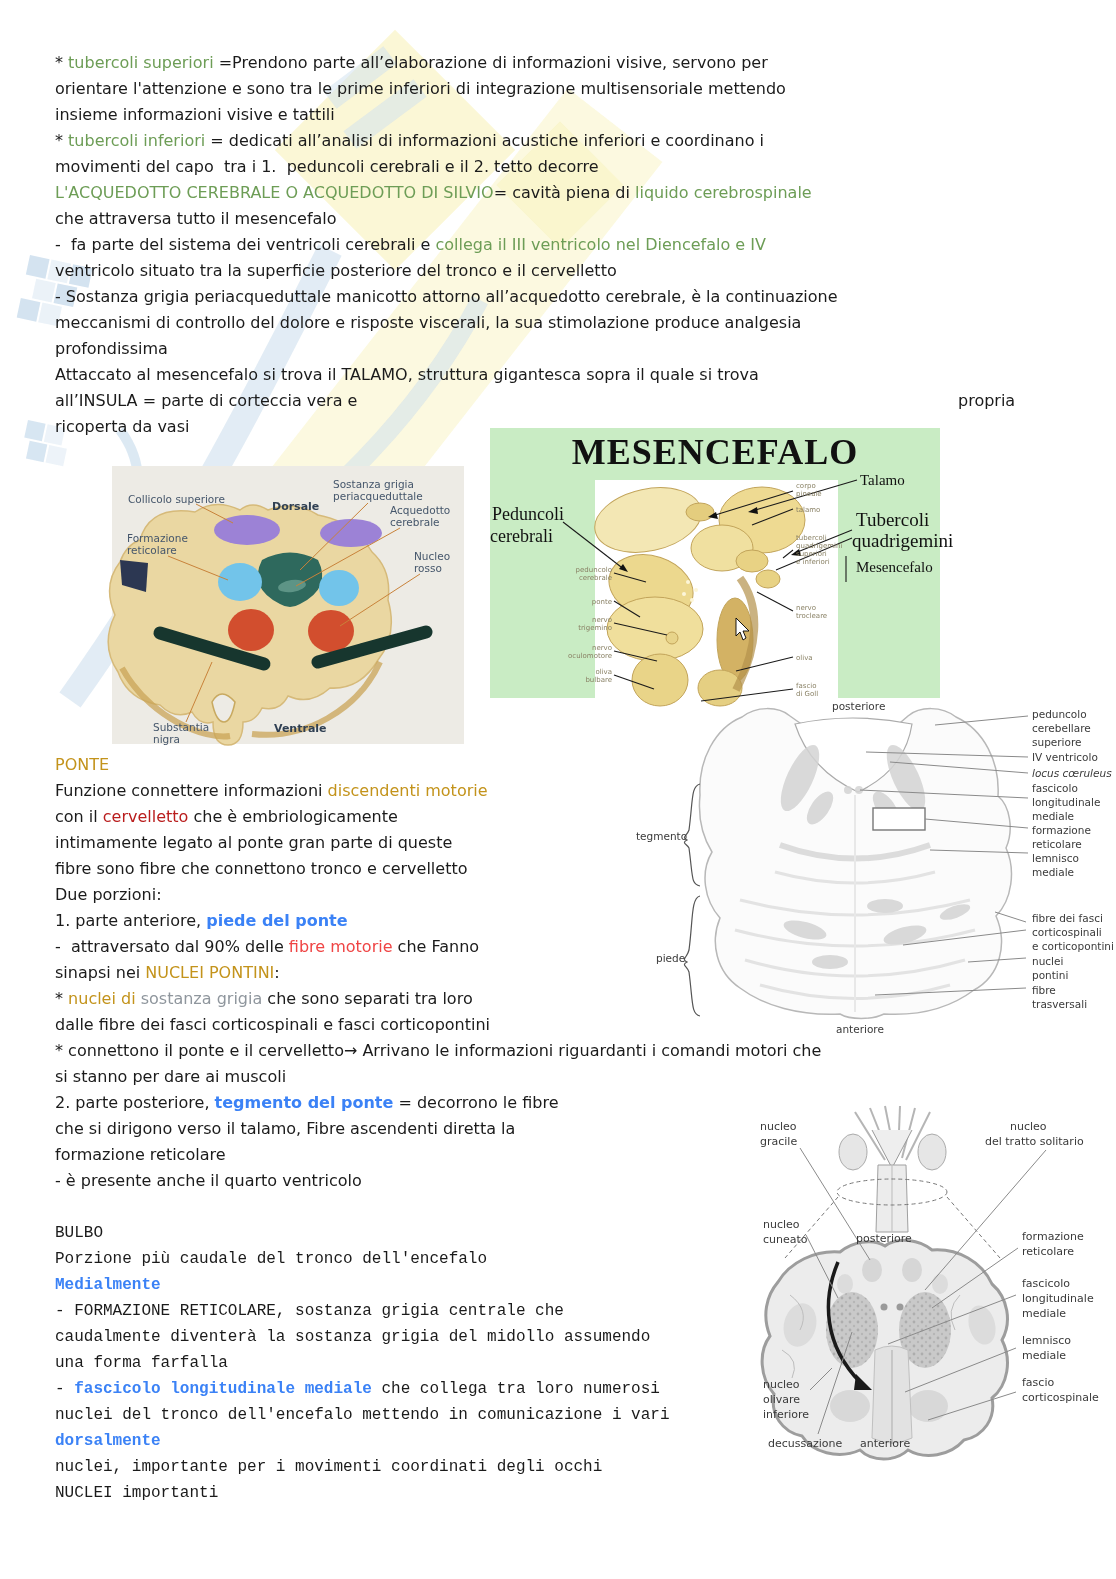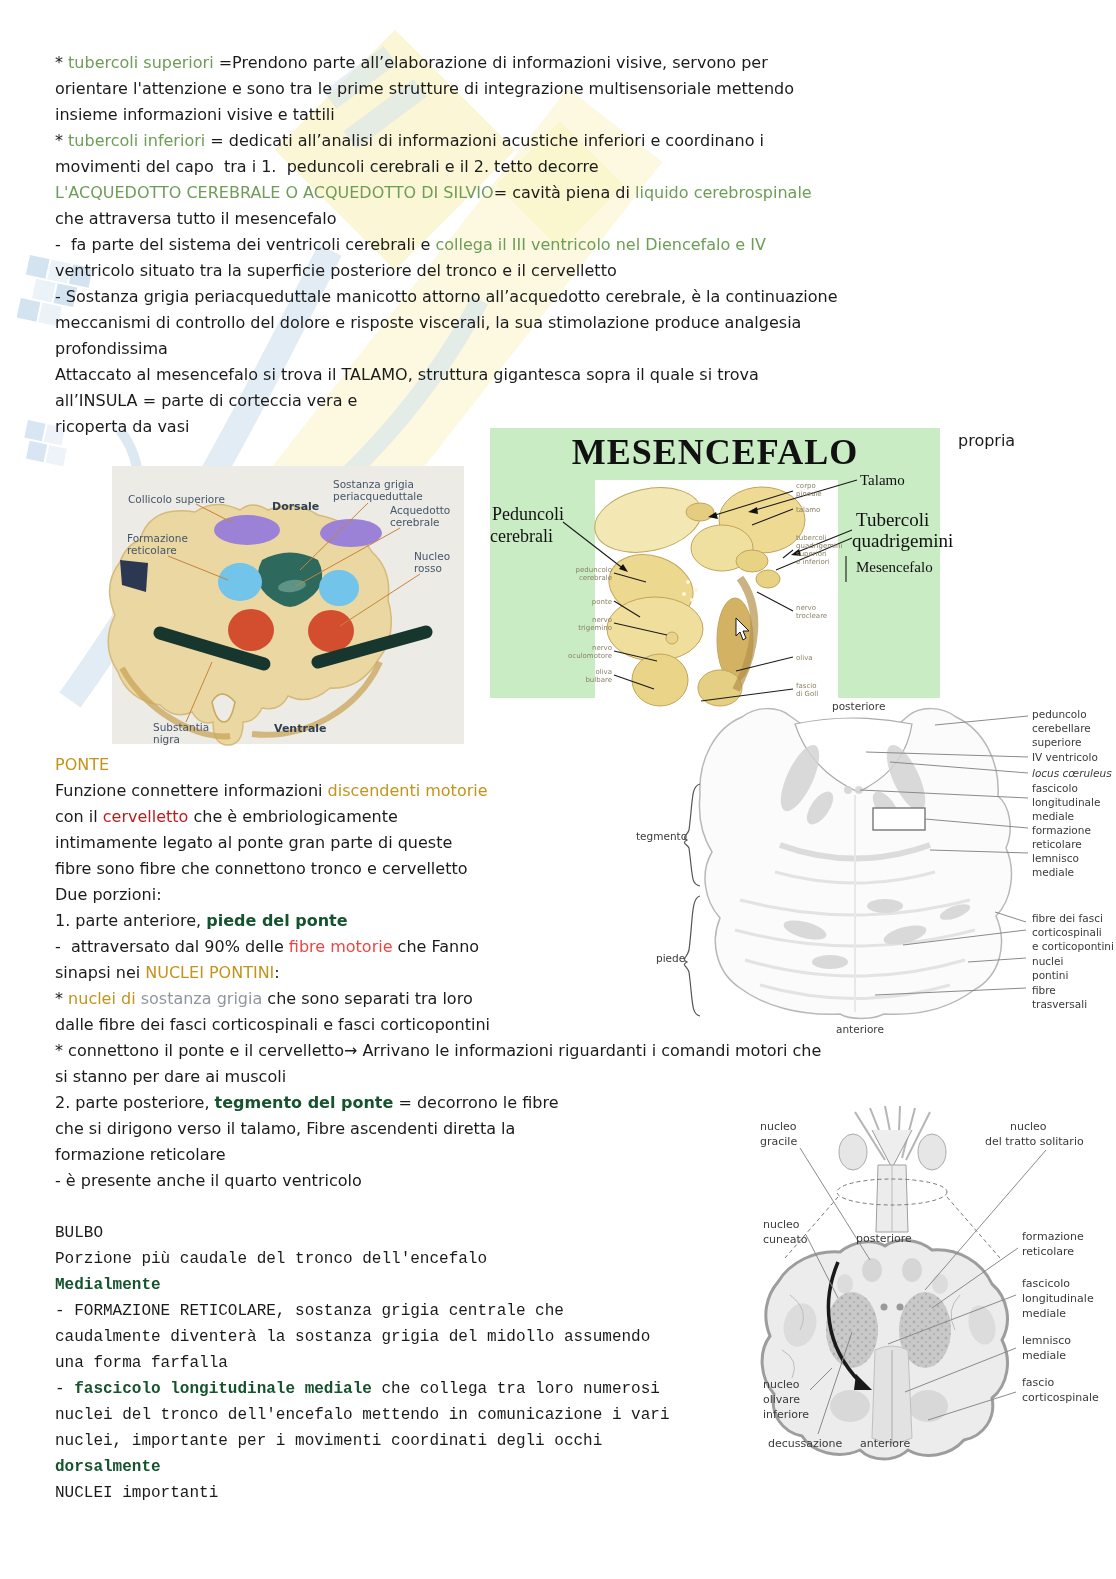--- a/index.html
+++ b/index.html
@@ -6,22 +6,22 @@
   #page{position:relative;width:1116px;height:1579px;background:#ffffff;
         font-family:"DejaVu Sans",sans-serif;overflow:hidden;margin:0 auto;}
   #figures{position:absolute;left:0;top:0;z-index:1;pointer-events:none;}
   .tb{position:absolute;font-size:16px;line-height:26px;color:#1b1b1b;z-index:2;}
   .tl{white-space:pre;position:relative;height:26px;}
   .g{color:#6d9d56}
   .o{color:#c3931b}
   .m{color:#b91c1c}
   .pg{color:#ef4444}
   .gy{color:#8f969d}
-  .b{font-weight:bold;color:#14532d;}
-  .fr{position:absolute;left:903px;top:0;margin-top:40px;}
+  .b{font-weight:bold;color:#3b82f6;}
+  .fr{position:absolute;left:903px;top:0;}
   text{font-family:"DejaVu Sans",sans-serif;}
   .serif{font-family:"Liberation Serif","DejaVu Serif",serif;}
   .figlbl{font-size:10.5px;fill:#3a3a3a;}
   .medlbl{font-size:11px;fill:#3a3a3a;}
   .mblbl{font-size:10.5px;fill:#45566b;}
   .mbbold{font-size:11px;font-weight:bold;fill:#2f3f52;}
   .tiny{font-size:7px;fill:#8a8266;}
   .ldr{stroke:#8a8a8a;stroke-width:1;fill:none;}
   .ldr2{stroke:#c8823a;stroke-width:1;fill:none;}
   .blk{stroke:#1a1a1a;stroke-width:1.1;fill:none;}
@@ -348,21 +348,21 @@
     <text x="763" y="1388" class="medlbl">nucleo</text>
     <text x="763" y="1403" class="medlbl">olivare</text>
     <text x="763" y="1418" class="medlbl">inferiore</text>
     <text x="768" y="1447" class="medlbl">decussazione</text>
     <text x="860" y="1447" class="medlbl">anteriore</text>
   </g>
 </svg>
 
 <div class="tb" id="intro-block" style="left:55px;top:50px;">
       <div class="tl"><span>* </span><span class="g">tubercoli superiori</span><span> =Prendono parte all’elaborazione di informazioni visive, servono per</span></div>
-      <div class="tl"><span>orientare l'attenzione e sono tra le prime strutture di integrazione multisensoriale mettendo</span></div>
+      <div class="tl"><span>orientare l'attenzione e sono tra le prime inferiori di integrazione multisensoriale mettendo</span></div>
       <div class="tl"><span>insieme informazioni visive e tattili</span></div>
       <div class="tl"><span>* </span><span class="g">tubercoli inferiori</span><span> = dedicati all’analisi di informazioni acustiche inferiori e coordinano i</span></div>
       <div class="tl"><span>movimenti del capo  tra i 1.  peduncoli cerebrali e il 2. tetto decorre</span></div>
       <div class="tl"><span class="g">L'ACQUEDOTTO CEREBRALE O ACQUEDOTTO DI SILVIO</span><span>= cavità piena di </span><span class="g">liquido cerebrospinale</span></div>
       <div class="tl"><span>che attraversa tutto il mesencefalo</span></div>
       <div class="tl"><span>-  fa parte del sistema dei ventricoli cerebrali e </span><span class="g">collega il III ventricolo nel Diencefalo e IV</span></div>
       <div class="tl"><span>ventricolo situato tra la superficie posteriore del tronco e il cervelletto</span></div>
       <div class="tl"><span>- Sostanza grigia periacqueduttale manicotto attorno all’acquedotto cerebrale, è la continuazione</span></div>
       <div class="tl"><span>meccanismi di controllo del dolore e risposte viscerali, la sua stimolazione produce analgesia</span></div>
       <div class="tl"><span>profondissima</span></div>
@@ -393,18 +393,18 @@
 
 <div class="tb" id="bulbo-block" style="left:55px;top:1220px;font-family:Liberation Mono, monospace;">
       <div class="tl"><span>BULBO</span></div>
       <div class="tl"><span>Porzione più caudale del tronco dell'encefalo</span></div>
       <div class="tl"><span class="b">Medialmente</span></div>
       <div class="tl"><span>- FORMAZIONE RETICOLARE, sostanza grigia centrale che</span></div>
       <div class="tl"><span>caudalmente diventerà la sostanza grigia del midollo assumendo</span></div>
       <div class="tl"><span>una forma farfalla</span></div>
       <div class="tl"><span>- </span><span class="b">fascicolo longitudinale mediale</span><span> che collega tra loro numerosi</span></div>
       <div class="tl"><span>nuclei del tronco dell'encefalo mettendo in comunicazione i vari</span></div>
+      <div class="tl"><span class="b">dorsalmente</span></div>
       <div class="tl"><span>nuclei, importante per i movimenti coordinati degli occhi</span></div>
-      <div class="tl"><span class="b">dorsalmente</span></div>
       <div class="tl"><span>NUCLEI importanti</span></div>
     </div>
 
 </div>
 
 </body></html>

